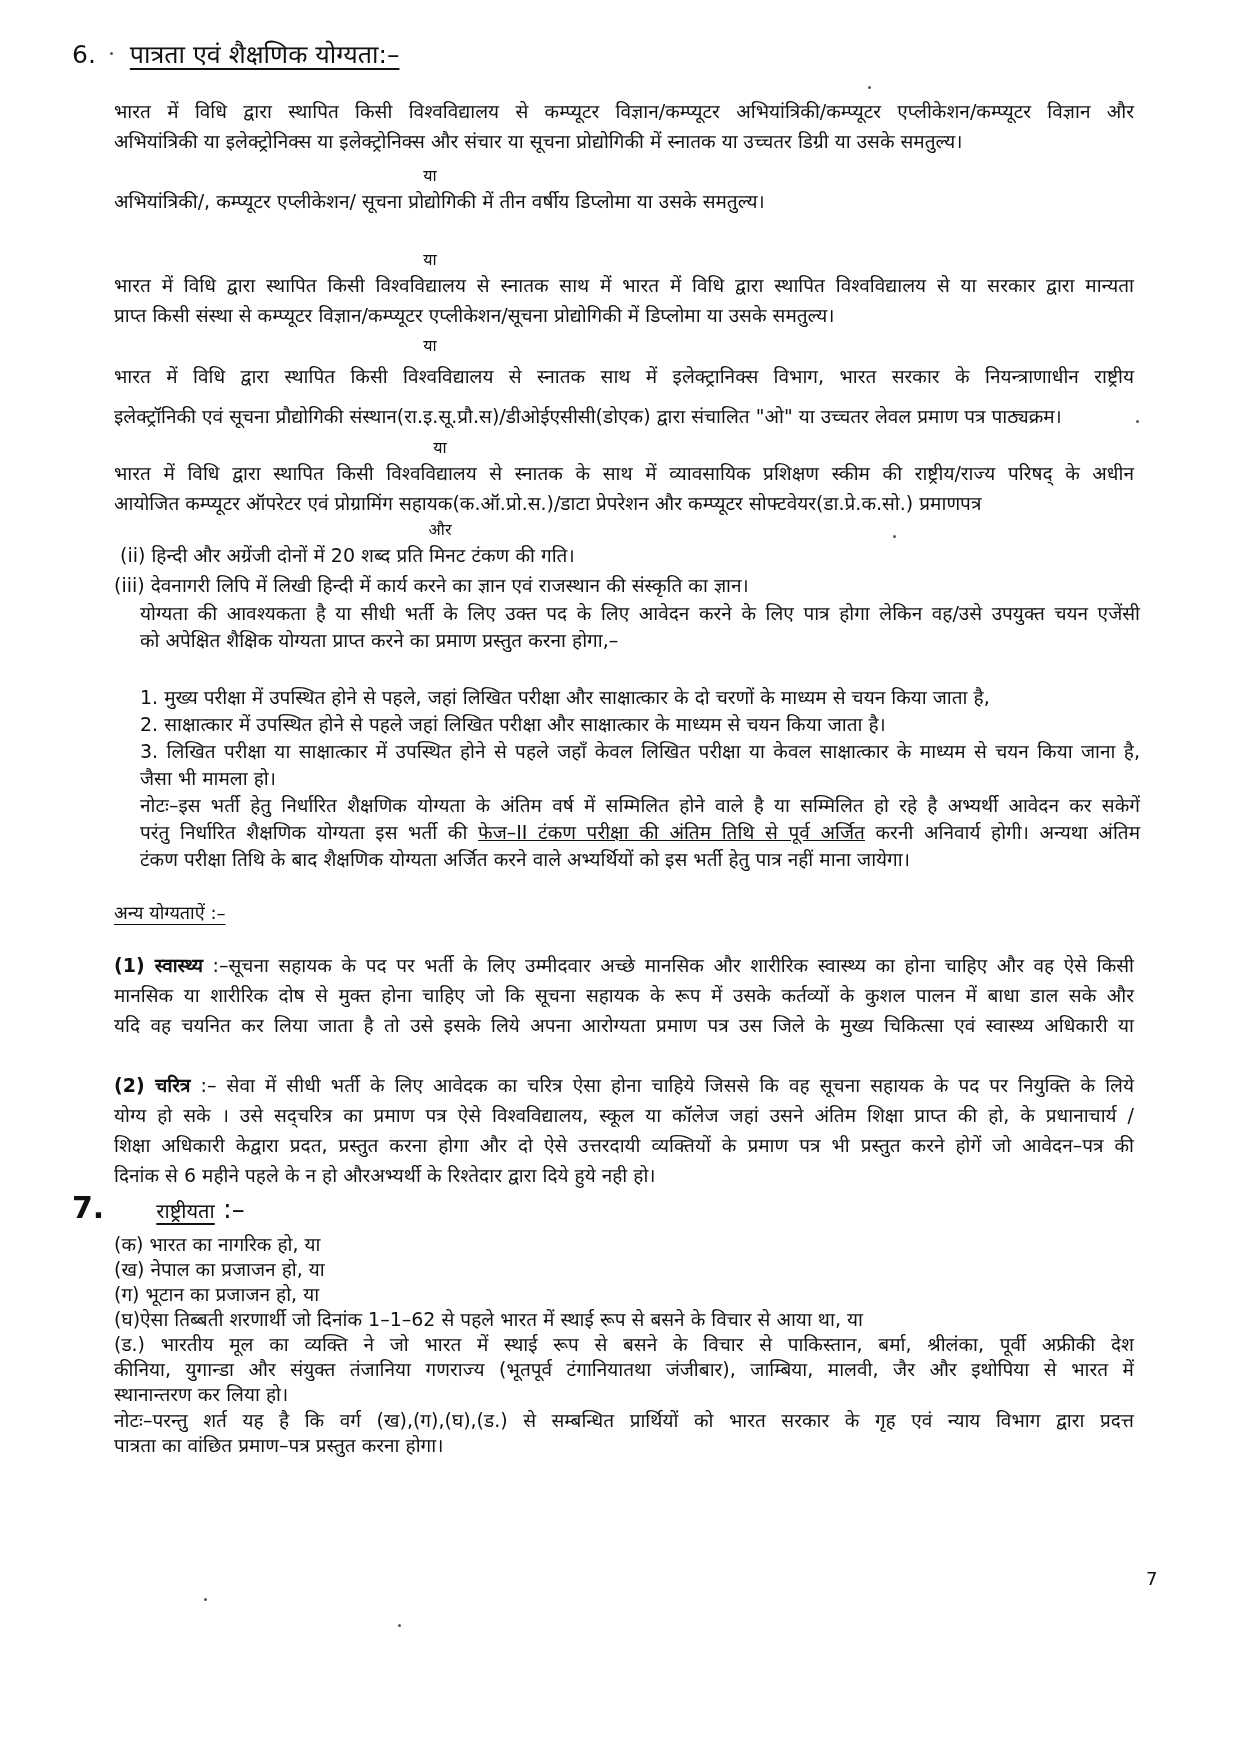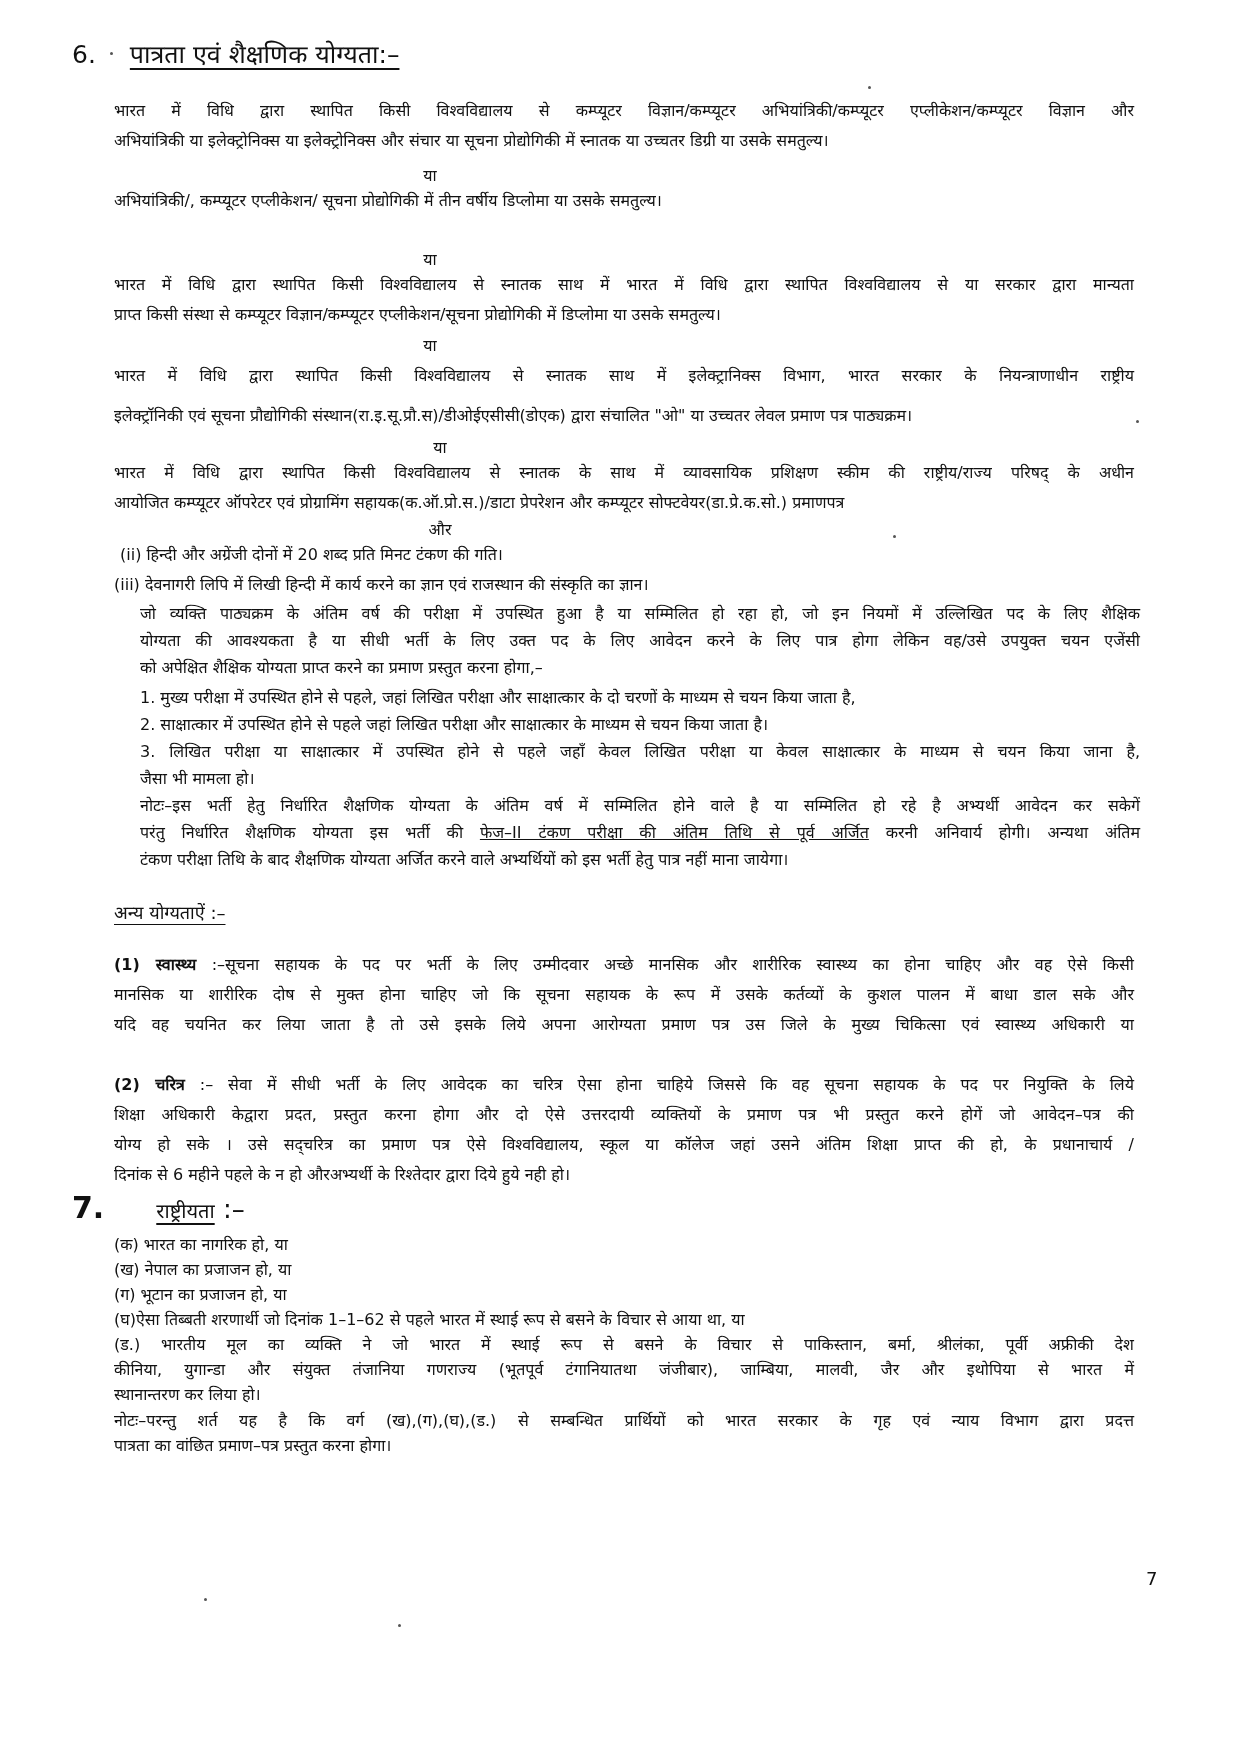--- a/index.html
+++ b/index.html
@@ -4,21 +4,21 @@
 <style>
   html, body { margin:0; padding:0; background:#ffffff; }
   body { width:1241px; height:1754px; position:relative; overflow:hidden;
          font-family:"DejaVu Sans", "Liberation Sans", sans-serif; color:#111; }
   .page { position:absolute; left:0; top:0; width:1241px; height:1754px; }
   .sec-head { position:absolute; font-size:25px; font-weight:normal; }
   .sec-head .num { display:inline-block; margin-right:10px; }
   .sec-head .title { text-decoration:underline; text-underline-offset:5px;margin-left:24px; }
   .sec7 .num { font-weight:bold; font-size:30px; margin-right:28px; }
   .sec7 .title { font-size:20px; }
-  .para { position:absolute; font-size:16px; line-height:30px; text-align:justify; }
+  .para { position:absolute; font-size:19px; line-height:30px; text-align:justify; }
   .para.tight { line-height:27px; }
   .center { position:absolute; font-size:16px; text-align:center; }
   .line { display:block; white-space:nowrap; }
   .just { text-align:justify; text-align-last:justify; display:block; }
   .u { text-decoration:underline; }
   .b { font-weight:bold; }
   .sub-head { position:absolute; font-size:18px; text-decoration:underline; text-underline-offset:5px; }
   .pagenum { position:absolute; font-size:18px; }
   .dot { position:absolute; width:3px; height:3px; background:#555; border-radius:50%; }
 </style>
@@ -61,21 +61,20 @@
   <div class="center" style="left:390px; top:518px; width:100px;">और</div>
 
   <div class="para" style="left:114px; top:540px; width:1020px;margin-left:6px;">
     <span class="line">(ii) हिन्दी और अग्रेंजी दोनों में 20 शब्द प्रति मिनट टंकण की गति।</span>
   </div>
   <div class="para" style="left:114px; top:570px; width:1020px;">
     <span class="line">(iii) देवनागरी लिपि में लिखी हिन्दी में कार्य करने का ज्ञान एवं राजस्थान की संस्कृति का ज्ञान।</span>
   </div>
 
   <div class="para tight" style="left:140px; top:600px; width:1000px;">
-    <span class="just">जो व्यक्ति पाठ्यक्रम के अंतिम वर्ष की परीक्षा में उपस्थित हुआ है या सम्मिलित हो रहा हो, जो इन नियमों में उल्लिखित पद के लिए शैक्षिक</span>
     <span class="just">योग्यता की आवश्यकता है या सीधी भर्ती के लिए उक्त पद के लिए आवेदन करने के लिए पात्र होगा लेकिन वह/उसे उपयुक्त चयन एजेंसी</span>
     <span class="line">को अपेक्षित शैक्षिक योग्यता प्राप्त करने का प्रमाण प्रस्तुत करना होगा,–</span>
   </div>
 
   <div class="para tight" style="left:140px; top:684px; width:1000px;">
     <span class="line">1. मुख्य परीक्षा में उपस्थित होने से पहले, जहां लिखित परीक्षा और साक्षात्कार के दो चरणों के माध्यम से चयन किया जाता है,</span>
     <span class="line">2. साक्षात्कार में उपस्थित होने से पहले जहां लिखित परीक्षा और साक्षात्कार के माध्यम से चयन किया जाता है।</span>
     <span class="just">3. लिखित परीक्षा या साक्षात्कार में उपस्थित होने से पहले जहाँ केवल लिखित परीक्षा या केवल साक्षात्कार के माध्यम से चयन किया जाना है,</span>
     <span class="line">जैसा भी मामला हो।</span>
   </div>
@@ -89,22 +88,22 @@
   <div class="sub-head" style="left:114px; top:900px;">अन्य योग्यताऐं :–</div>
 
   <div class="para" style="left:114px; top:950px; width:1020px;">
     <span class="just"><span class="b">(1) स्वास्थ्य</span><span> :–सूचना सहायक के पद पर भर्ती के लिए उम्मीदवार अच्छे मानसिक और शारीरिक स्वास्थ्य का होना चाहिए और वह ऐसे किसी</span></span>
     <span class="just">मानसिक या शारीरिक दोष से मुक्त होना चाहिए जो कि सूचना सहायक के रूप में उसके कर्तव्यों के कुशल पालन में बाधा डाल सके और</span>
     <span class="just">यदि वह चयनित कर लिया जाता है तो उसे इसके लिये अपना आरोग्यता प्रमाण पत्र उस जिले के मुख्य चिकित्सा एवं स्वास्थ्य अधिकारी या</span>
   </div>
 
   <div class="para" style="left:114px; top:1070px; width:1020px;">
     <span class="just"><span class="b">(2) चरित्र</span><span> :–  सेवा में सीधी भर्ती के लिए आवेदक  का चरित्र ऐसा होना चाहिये जिससे कि वह सूचना सहायक के पद पर नियुक्ति के लिये</span></span>
+    <span class="just">योग्य हो सके । उसे सद्चरित्र का प्रमाण पत्र ऐसे विश्वविद्यालय, स्कूल या कॉलेज जहां उसने अंतिम शिक्षा प्राप्त की हो, के प्रधानाचार्य /</span>
     <span class="just">शिक्षा अधिकारी केद्वारा प्रदत, प्रस्तुत करना होगा और दो ऐसे उत्तरदायी व्यक्तियों के प्रमाण पत्र भी प्रस्तुत करने होगें जो आवेदन–पत्र की</span>
-    <span class="just">योग्य हो सके । उसे सद्चरित्र का प्रमाण पत्र ऐसे विश्वविद्यालय, स्कूल या कॉलेज जहां उसने अंतिम शिक्षा प्राप्त की हो, के प्रधानाचार्य /</span>
     <span class="line">दिनांक से 6 महीने पहले के न हो औरअभ्यर्थी के रिश्तेदार द्वारा दिये हुये नही हो।</span>
   </div>
 
   <div class="sec-head sec7" style="left:72px; top:1190px;">
     <span class="num">7.</span><span class="title">राष्ट्रीयता</span><span style="font-size:26px;"> :–</span>
   </div>
 
   <div class="para" style="left:114px; top:1232px; width:1020px; line-height:25px;">
     <span class="line">(क) भारत का नागरिक हो, या</span>
     <span class="line">(ख) नेपाल का प्रजाजन हो, या</span>

